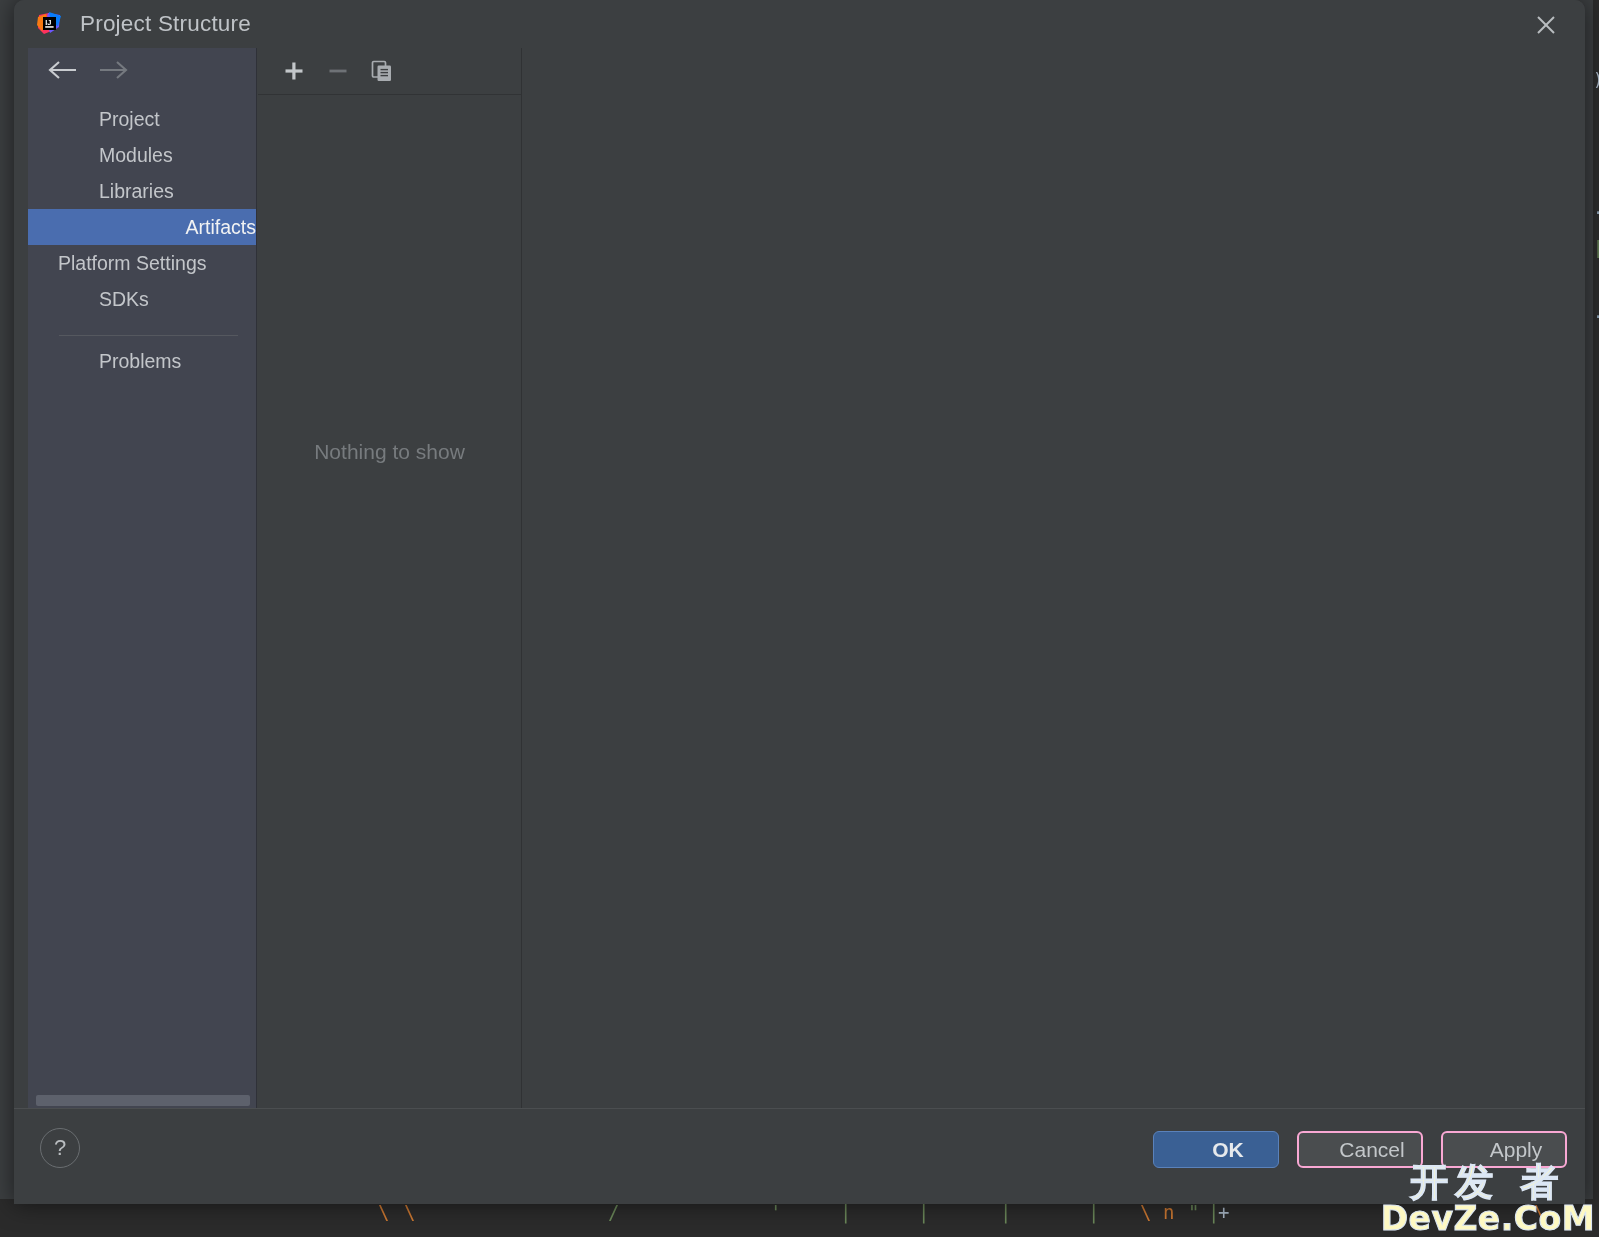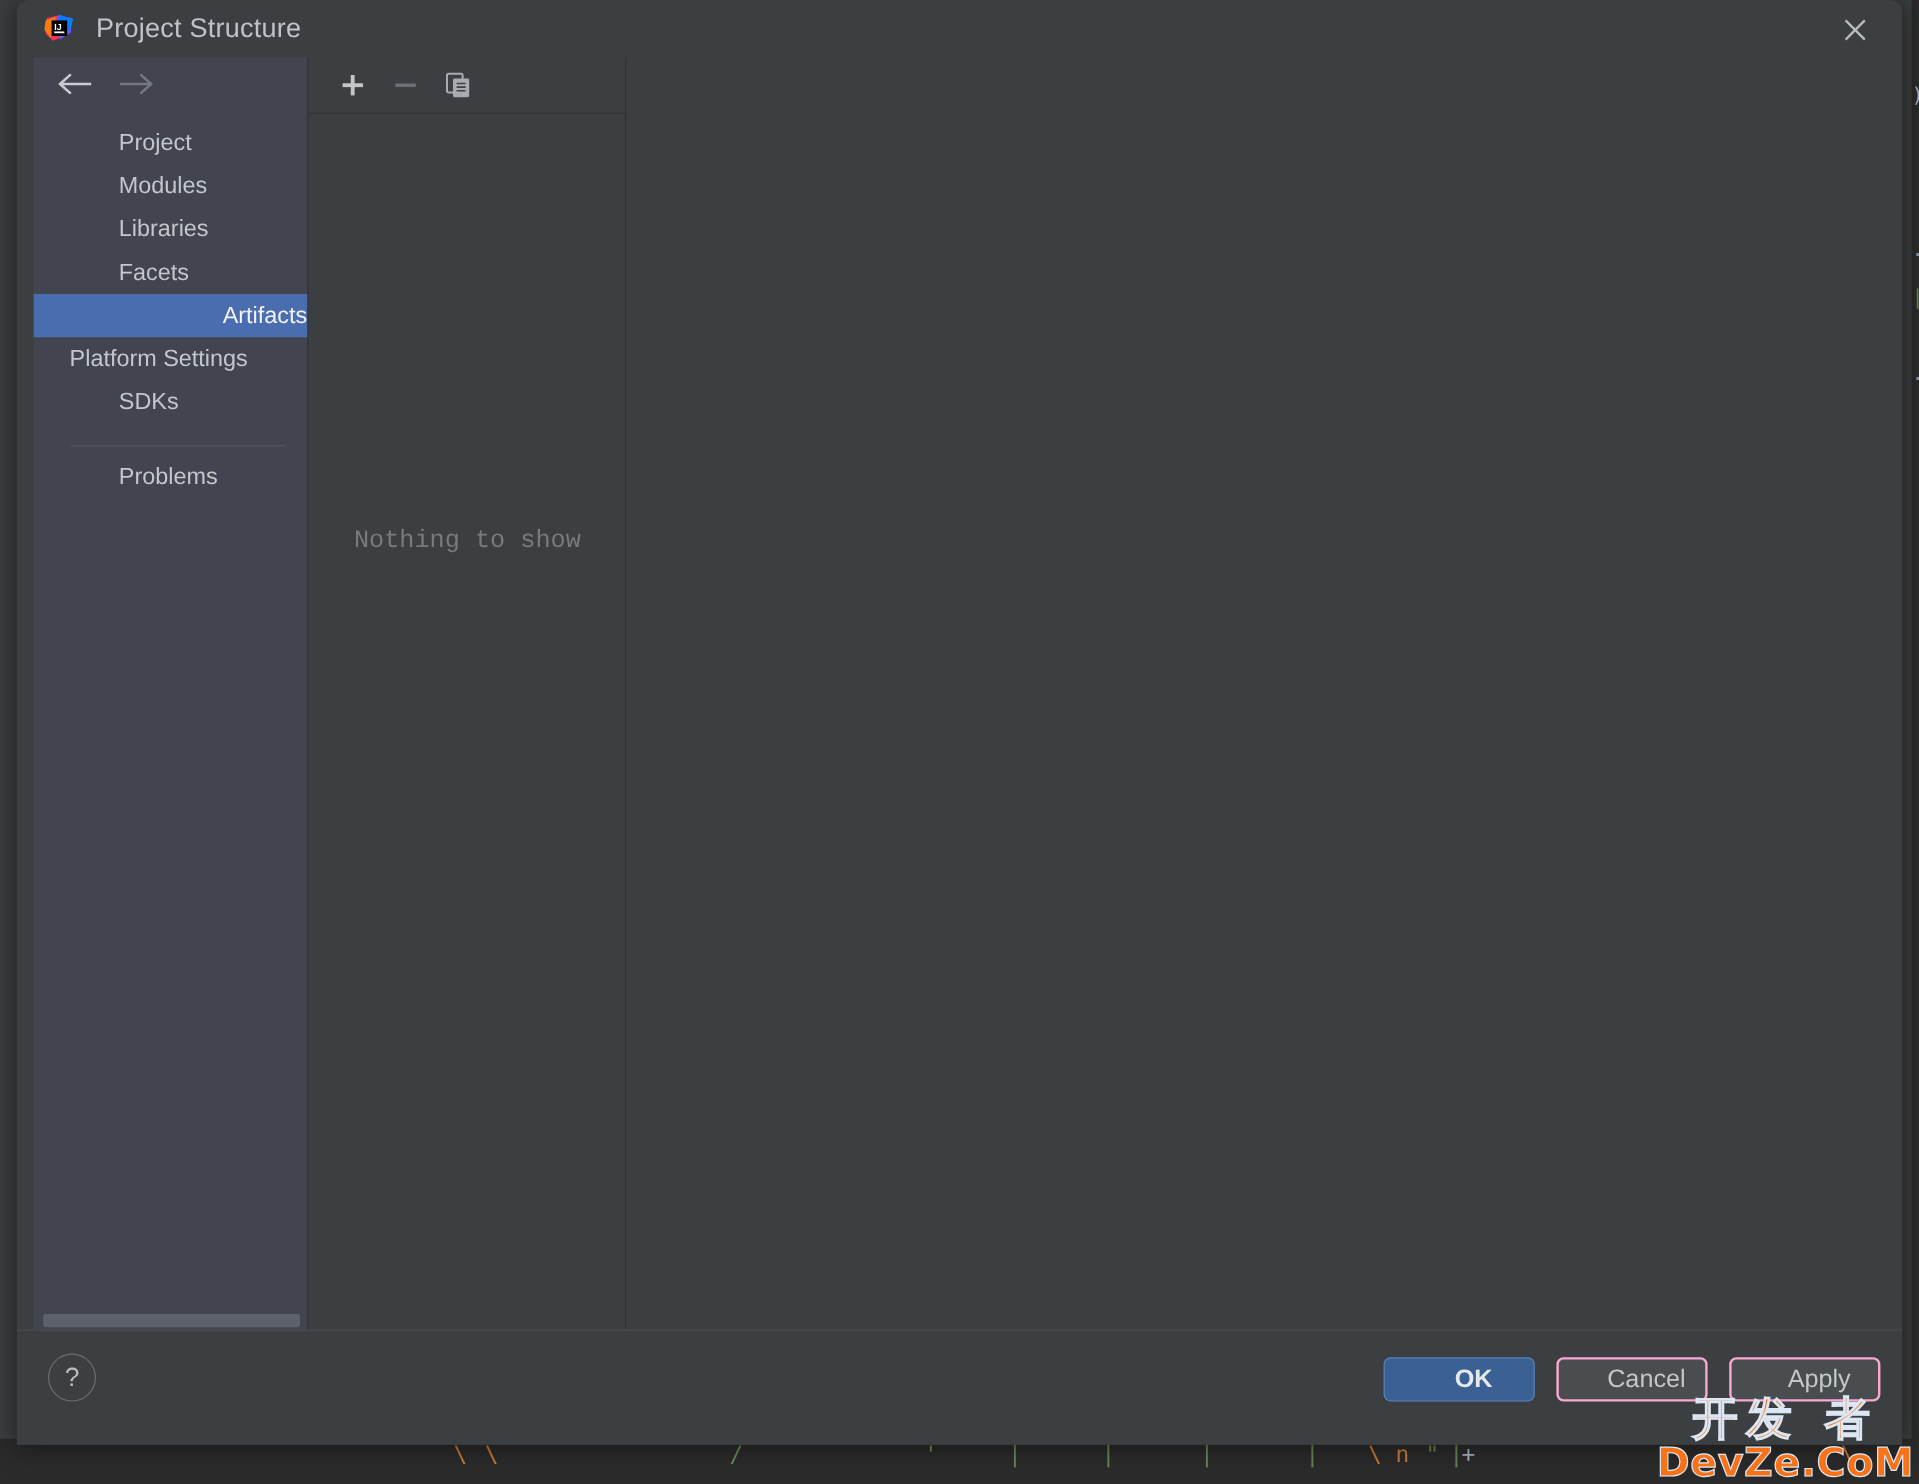--- a/index.html
+++ b/index.html
@@ -103,21 +103,20 @@
     position: absolute; left: 8px; right: 6px; bottom: 2px; height: 11px;
     background: #5d616c; border-radius: 2px;
     cursor: pointer;
   }
 
   
   #artifacts-panel {
     position: absolute; left: 244px; top: 48px; width: 264px; bottom: 96px;
     background: #3c3f41;
     border-right: 1px solid #303234;
-    font-family: Liberation Mono, monospace;
   }
   #artifacts-toolbar {
     height: 47px; border-bottom: 1px solid #313335;
     display: flex; align-items: center; gap: 0px; padding-left: 14px;
   }
   .tb-btn {
     width: 44px; height: 40px;
     display: flex; align-items: center; justify-content: center;
     cursor: pointer;
   }
@@ -167,21 +166,21 @@
   #cancel-button, #apply-button {
     background: #4a4d4f; border: 2px solid #f9a8d4; color: #c3c7ca;
   }
 
   
   #watermark {
     position: absolute; right: 4px; bottom: 2px;
     text-align: center;
     pointer-events: none;
     line-height: 1.0;
-    color: #f97316;
+    color: #fef9c3;
     font-family: "DejaVu Sans", sans-serif;
   }
   #watermark-cn {
     font-size: 38px; letter-spacing: 7px; font-weight: bold;
     -webkit-text-stroke: 1px #dce7f5;
   }
   #watermark-en {
     font-size: 33px; font-weight: bold; letter-spacing: .5px;
     -webkit-text-stroke: 1px #dce7f5;
     margin-top: 1px;
@@ -254,21 +253,20 @@
           <polyline points="21,4 30,12 21,20" fill="none" stroke="#75797f" stroke-width="2.1"></polyline>
         </svg>
       </span>
     </div>
 
     <div id="sidebar-list">
 
       <div class="side-item">Project</div>
       <div class="side-item">Modules</div>
       <div class="side-item">Libraries</div>
-      <div class="side-item">Facets</div>
       <div class="side-item selected">Artifacts</div>
 
       <div class="side-group">Platform Settings</div>
       <div class="side-item">SDKs</div>
 
       <div id="sidebar-divider"></div>
       <div class="side-item" style="padding-top:14px">Problems</div>
     </div>
 
     <div id="sidebar-scrollbar"></div>

